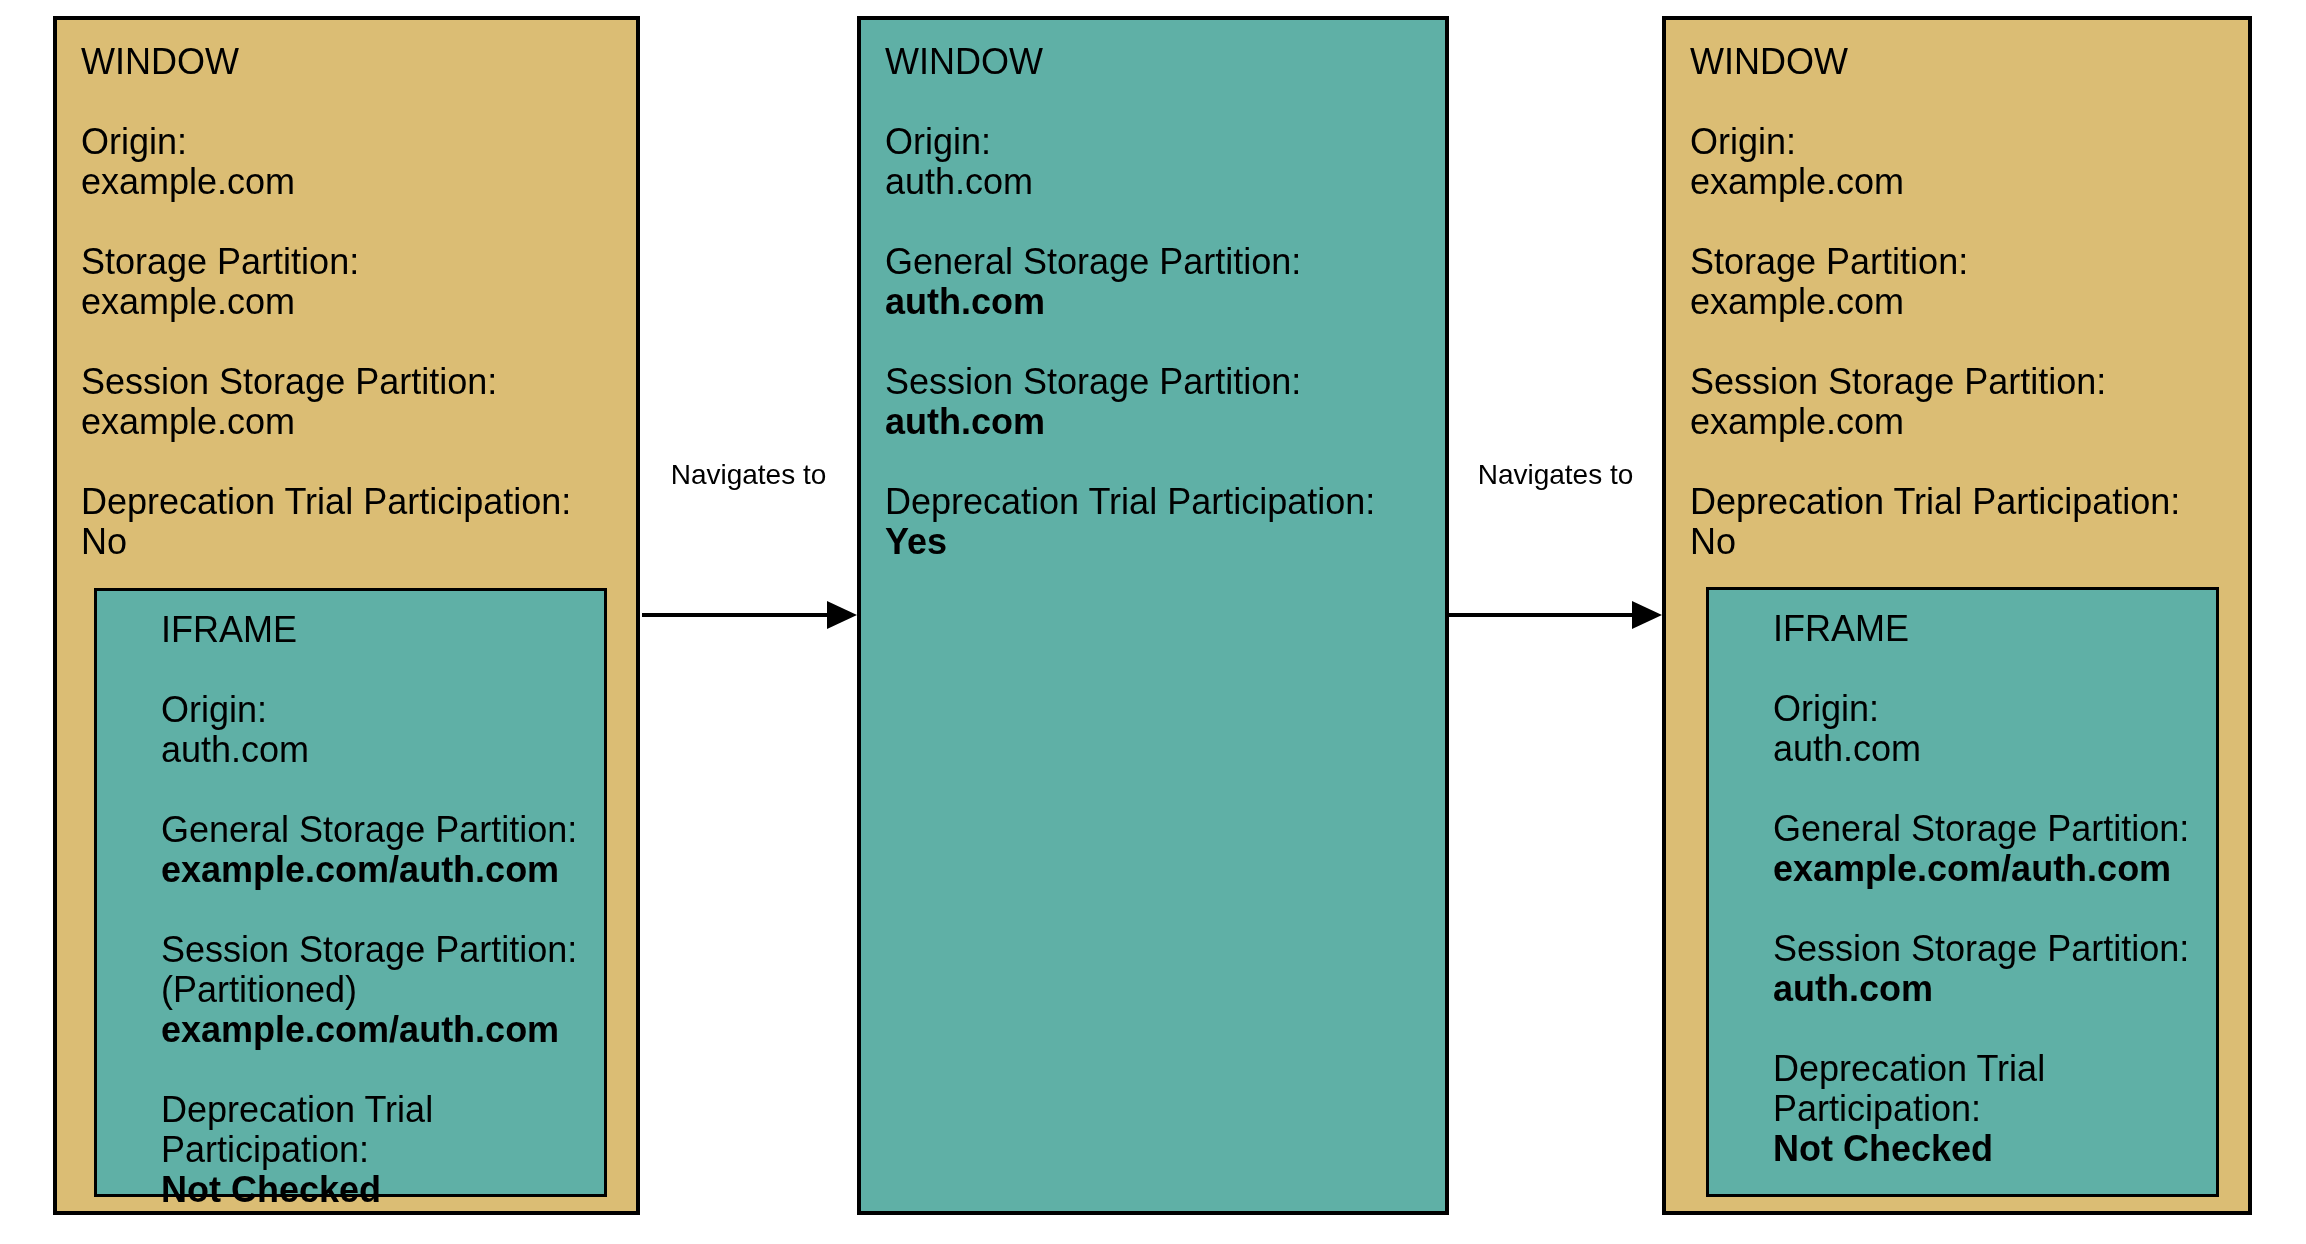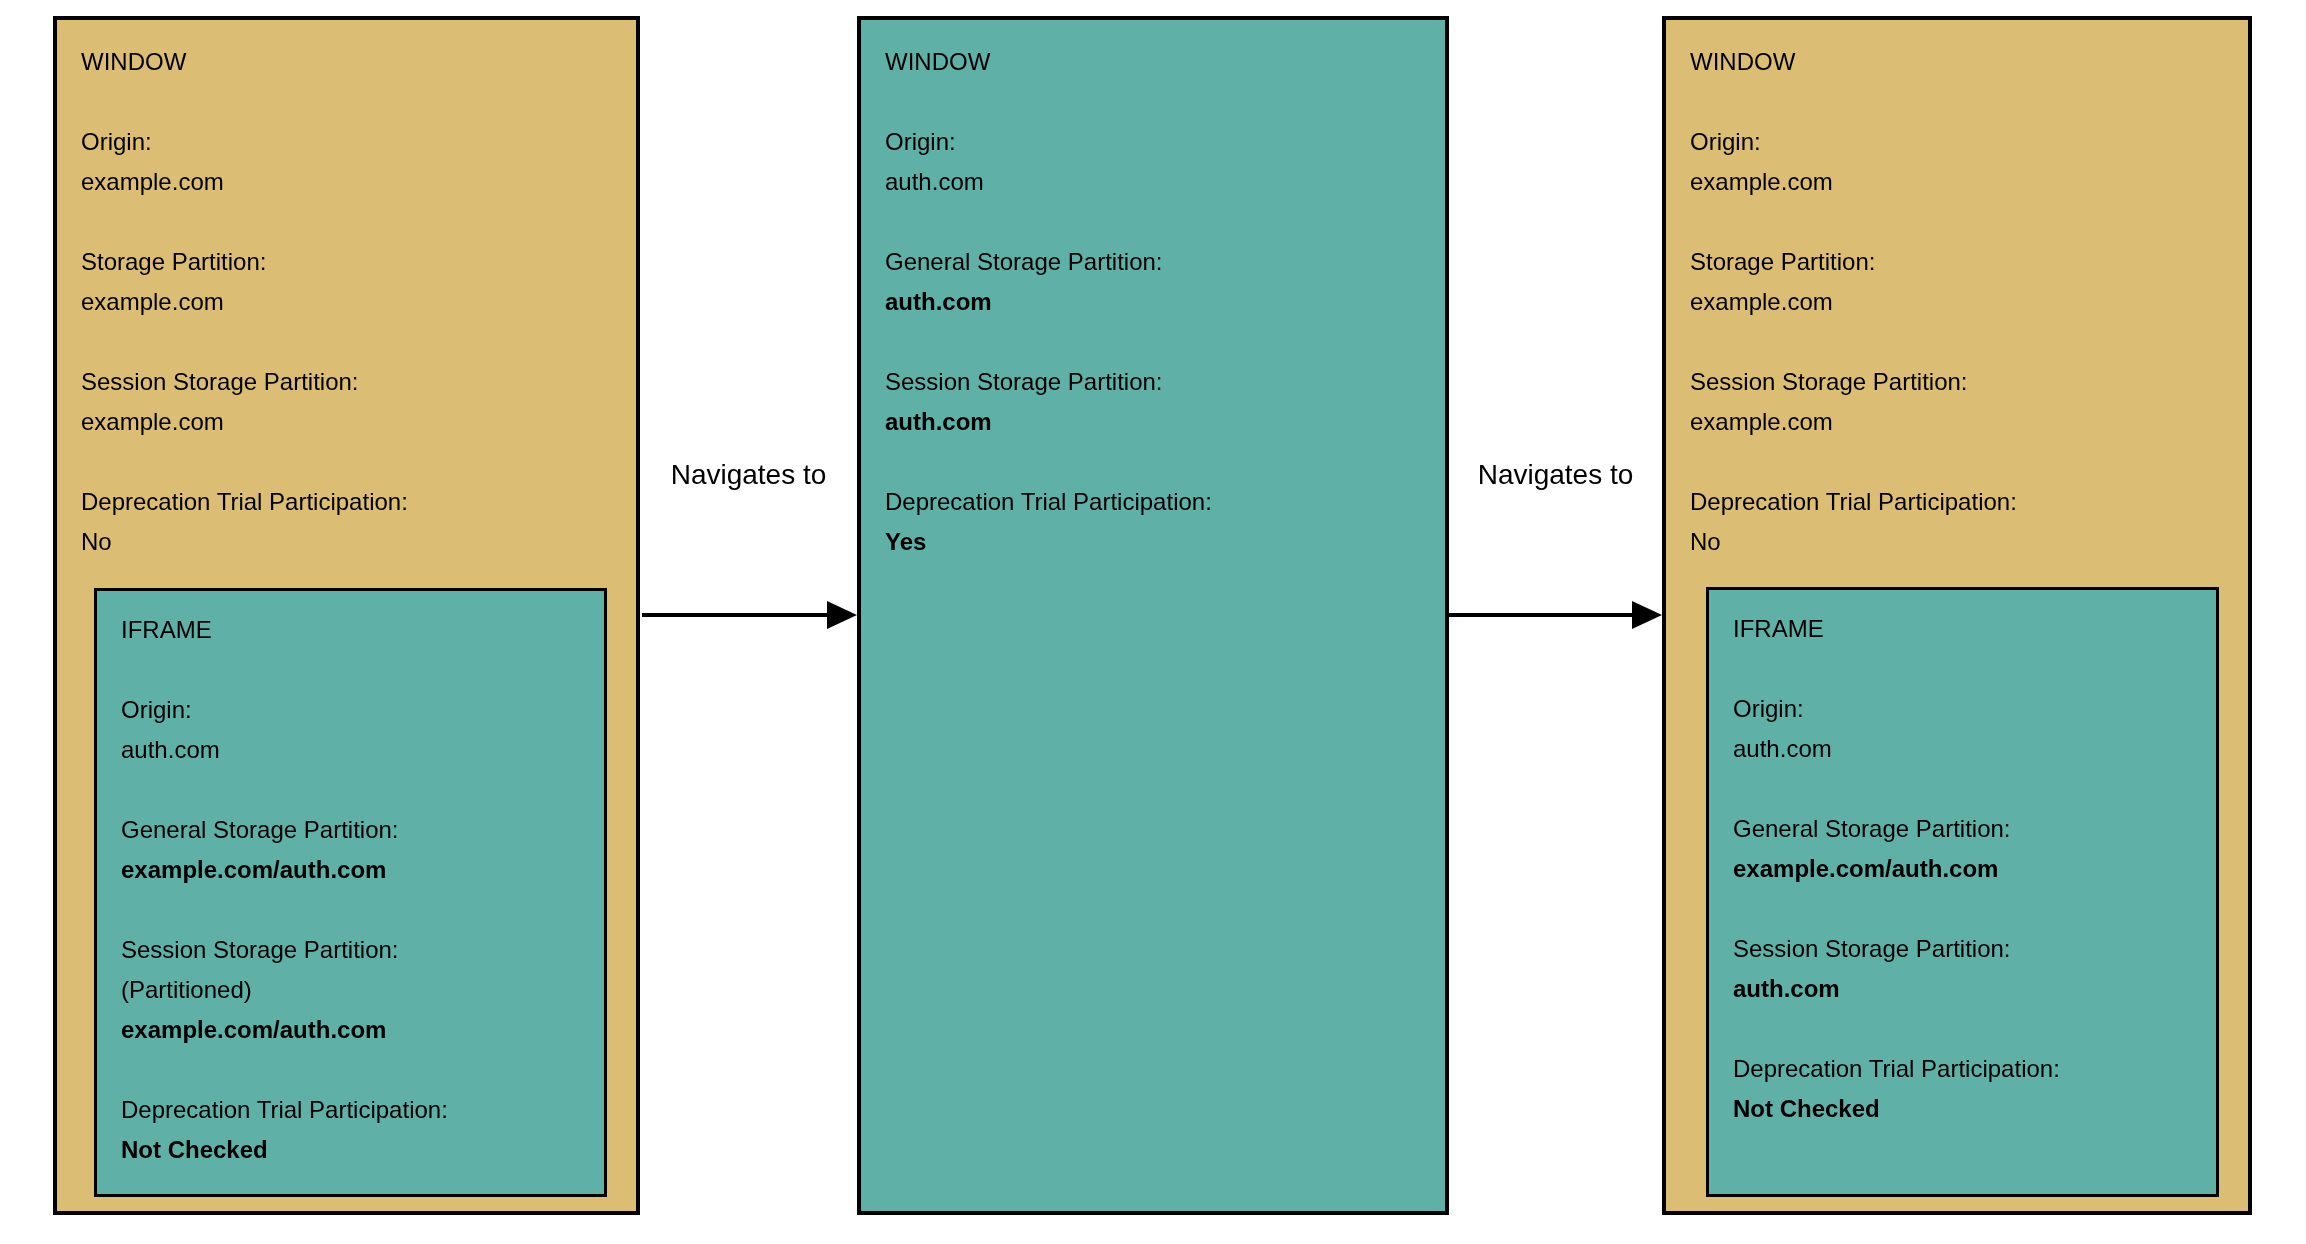--- a/index.html
+++ b/index.html
@@ -17,35 +17,35 @@
   .box {
     position: absolute;
     border: 4px solid #000000;
   }
   .tan  { background: #DBBD74; }
   .teal { background: #5FB0A6; }
 
   .content {
     position: relative;
     padding: 22px 24px;
-    font-size: 24px;
+    font-size: 36px;
     line-height: 40px;
     color: #000;
   }
   .group { margin-bottom: 40px; }
   .group:last-child { margin-bottom: 0; }
   .line { min-height: 40px; }
   .b { font-weight: bold; }
 
   .iframe-box {
     position: absolute;
     border: 3px solid #000000;
     background: #5FB0A6;
   }
-  .iframe-box .content { padding: 19px 24px; }
+  .iframe-box .content { padding: 19px 24px; margin-left: 40px; }
 
   .arrow-line {
     position: absolute;
     height: 4px;
     background: #000000;
   }
   .arrow-head {
     position: absolute;
     width: 0; height: 0;
     border-top: 14px solid transparent;

